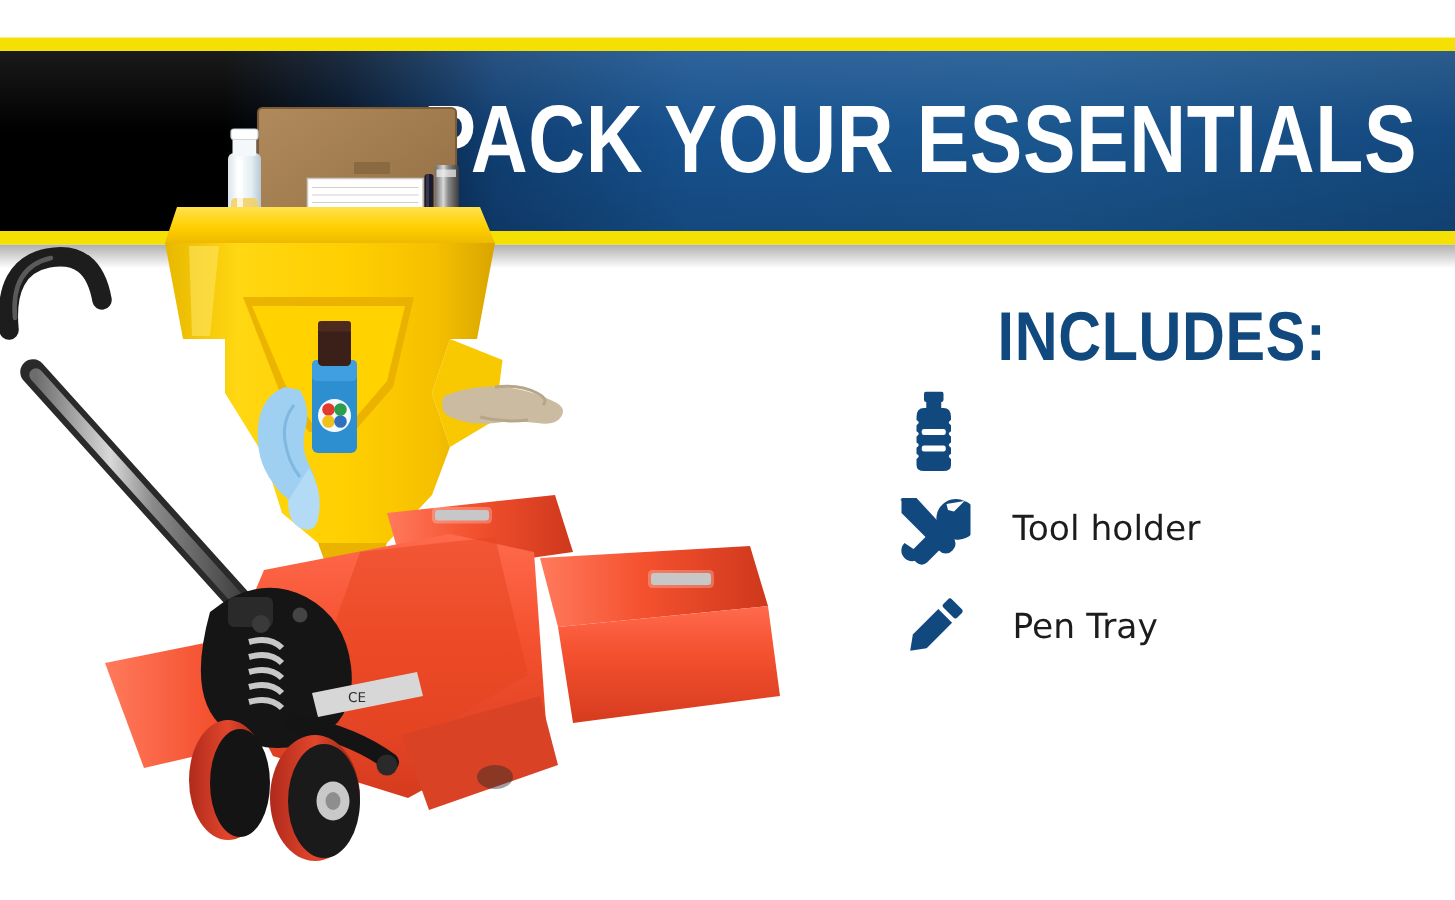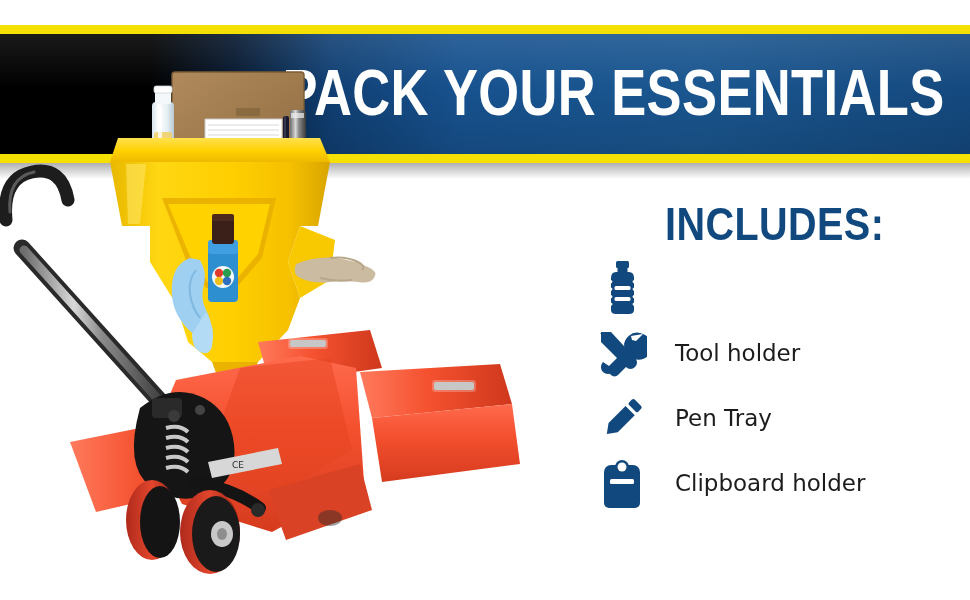--- a/index.html
+++ b/index.html
@@ -382,26 +382,15 @@
           <g transform="rotate(45 25 25)">
             <rect x="19" y="3" width="13" height="8" rx="2" fill="#11497f"></rect>
             <rect x="19" y="11" width="13" height="3.5" fill="#ffffff"></rect>
             <path d="M19 14 h13 v24 l-6.5 9 l-6.5 -9 z" fill="#11497f"></path>
           </g>
         </svg>
       </span>
       <span class="feature-label">Pen Tray</span>
     </li>
 
-    <li class="feature-item">
-      <span class="feature-icon">
-        <svg width="44" height="54" viewBox="0 0 44 54">
-          <path d="M4 16 a7 7 0 0 1 7 -7 h22 a7 7 0 0 1 7 7 v31 a5 5 0 0 1 -5 5 h-26 a5 5 0 0 1 -5 -5 z" fill="#11497f"></path>
-          <path d="M15 11 a7 7 0 0 1 14 0 v5 h-14 z" fill="#11497f"></path>
-          <circle cx="22" cy="11" r="4.5" fill="#ffffff"></circle>
-          <rect x="10" y="23" width="24" height="5" rx="1.5" fill="#ffffff"></rect>
-        </svg>
-      </span>
-      <span class="feature-label">Clipboard holder</span>
-    </li>
 
   </ul>
 </div>
 
 </body></html>

